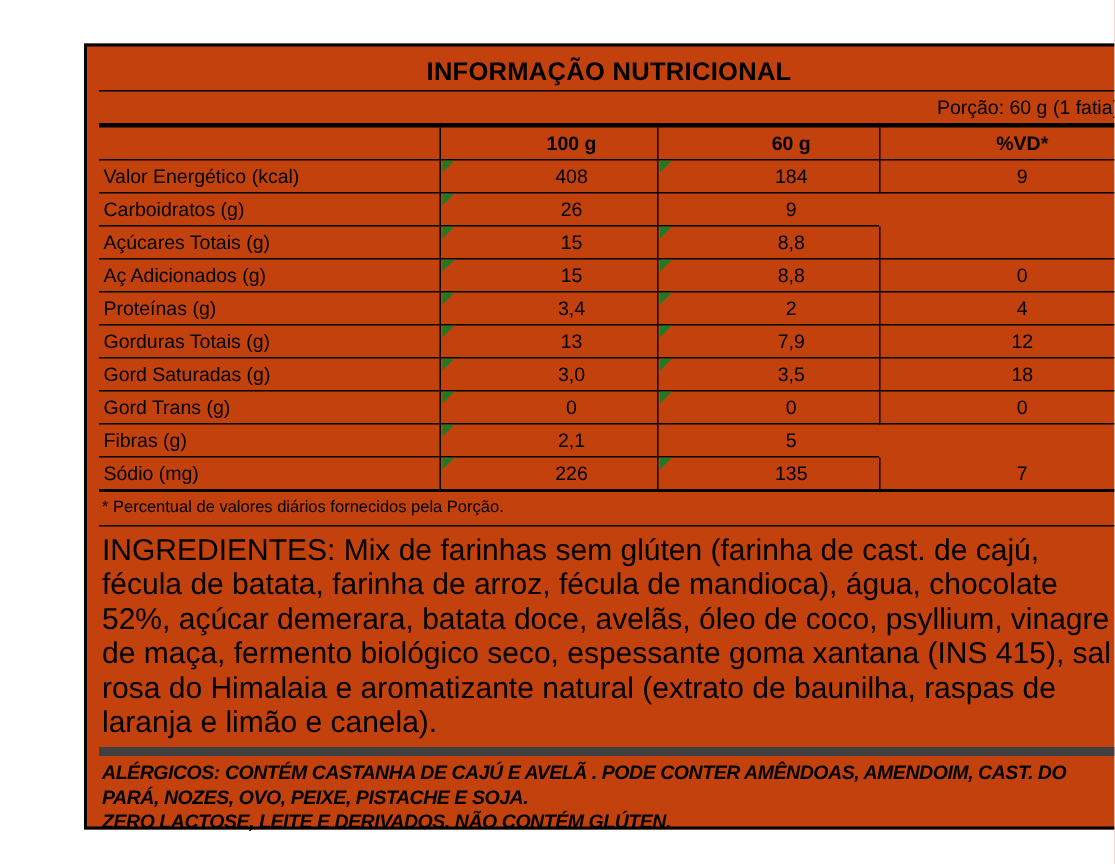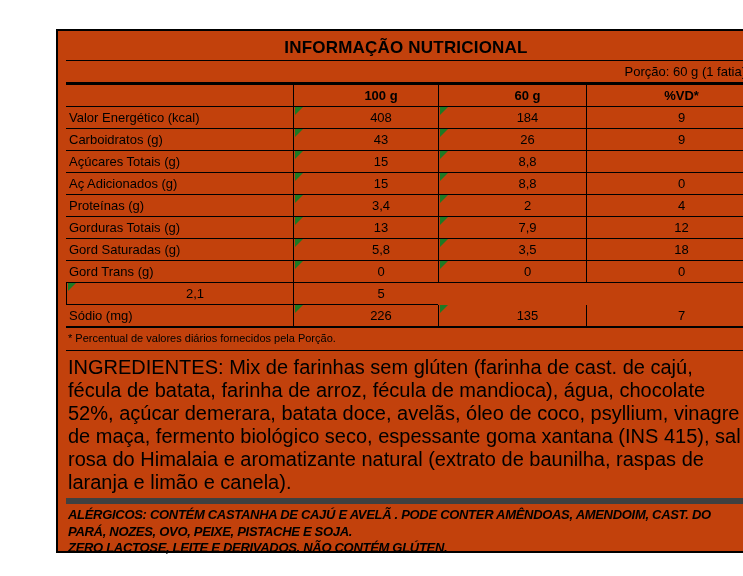--- a/index.html
+++ b/index.html
@@ -139,21 +139,20 @@
       <div id="rows-container">
   <div class="grid-row">
     <div class="cell lbl">Valor Energético (kcal)</div>
     <div class="cell val"><span class="flag"></span><span class="v">408</span></div>
     <div class="cell val"><span class="flag"></span><span class="v">184</span></div>
     <div class="cell val"><span class="v">9</span></div>
   </div>
 
   <div class="grid-row">
     <div class="cell lbl">Carboidratos (g)</div>
-    <div class="cell val"><span class="flag"></span><span class="v">43</span></div>
     <div class="cell val"><span class="flag"></span><span class="v">26</span></div>
     <div class="cell val"><span class="v">9</span></div>
   </div>
 
   <div class="grid-row">
     <div class="cell lbl">Açúcares Totais (g)</div>
     <div class="cell val"><span class="flag"></span><span class="v">15</span></div>
     <div class="cell val"><span class="flag"></span><span class="v">8,8</span></div>
     <div class="cell val"><span class="v"></span></div>
   </div>
@@ -174,33 +173,34 @@
 
   <div class="grid-row">
     <div class="cell lbl">Gorduras Totais (g)</div>
     <div class="cell val"><span class="flag"></span><span class="v">13</span></div>
     <div class="cell val"><span class="flag"></span><span class="v">7,9</span></div>
     <div class="cell val"><span class="v">12</span></div>
   </div>
 
   <div class="grid-row">
     <div class="cell lbl">Gord Saturadas (g)</div>
-    <div class="cell val"><span class="flag"></span><span class="v">5,8</span></div>
+    <div class="cell val"><span class="flag"></span><span class="v">3,0</span></div>
     <div class="cell val"><span class="flag"></span><span class="v">3,5</span></div>
     <div class="cell val"><span class="v">18</span></div>
   </div>
 
   <div class="grid-row">
     <div class="cell lbl">Gord Trans (g)</div>
     <div class="cell val"><span class="flag"></span><span class="v">0</span></div>
     <div class="cell val"><span class="flag"></span><span class="v">0</span></div>
     <div class="cell val"><span class="v">0</span></div>
   </div>
 
   <div class="grid-row">
+    <div class="cell lbl">Fibras (g)</div>
     <div class="cell val"><span class="flag"></span><span class="v">2,1</span></div>
     <div class="cell val"><span class="v">5</span></div>
   </div>
 
   <div class="grid-row last">
     <div class="cell lbl">Sódio (mg)</div>
     <div class="cell val"><span class="flag"></span><span class="v">226</span></div>
     <div class="cell val"><span class="flag"></span><span class="v">135</span></div>
     <div class="cell val"><span class="v">7</span></div>
   </div>

